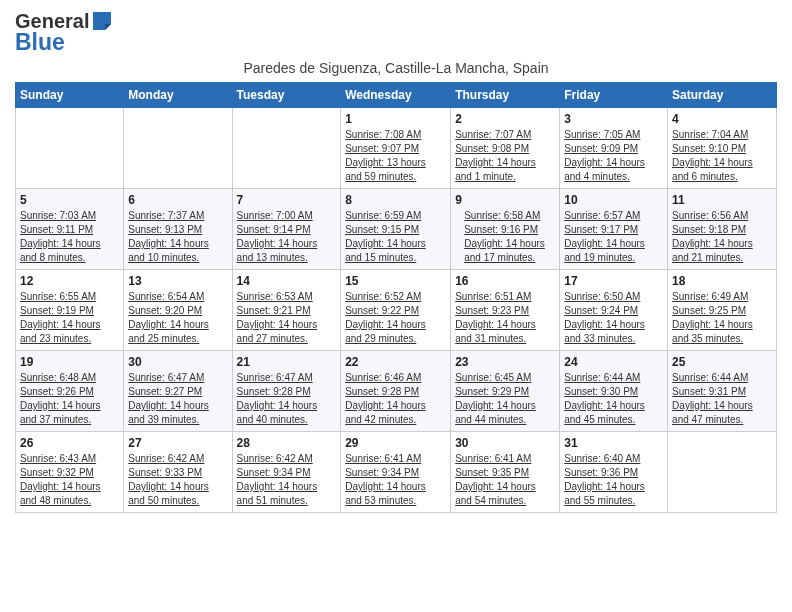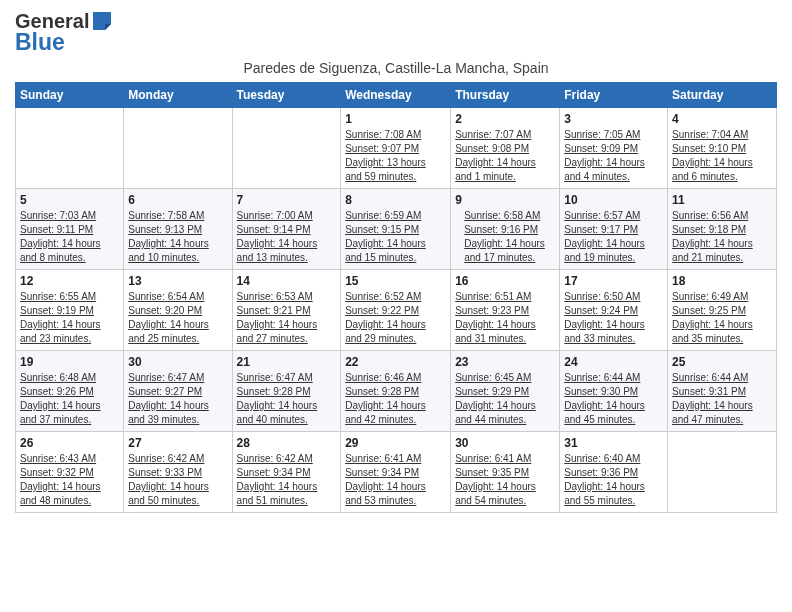--- a/index.html
+++ b/index.html
@@ -147,21 +147,21 @@
       <tr>
         <td>
           <span class="day-number">5</span>
           <div class="day-info" style="white-space: pre-line;">Sunrise: 7:03 AM
 Sunset: 9:11 PM
 Daylight: 14 hours
 and 8 minutes.</div>
         </td>
         <td>
           <span class="day-number">6</span>
-          <div class="day-info" style="white-space: pre-line;">Sunrise: 7:58 AM
+          <div class="day-info" style="white-space: pre-line;">Sunrise: 7:37 AM
 Sunset: 9:13 PM
 Daylight: 14 hours
 and 10 minutes.</div>
         </td>
         <td>
           <span class="day-number">7</span>
           <div class="day-info" style="white-space: pre-line;">Sunrise: 7:00 AM
 Sunset: 9:14 PM
 Daylight: 14 hours
 and 13 minutes.</div>

